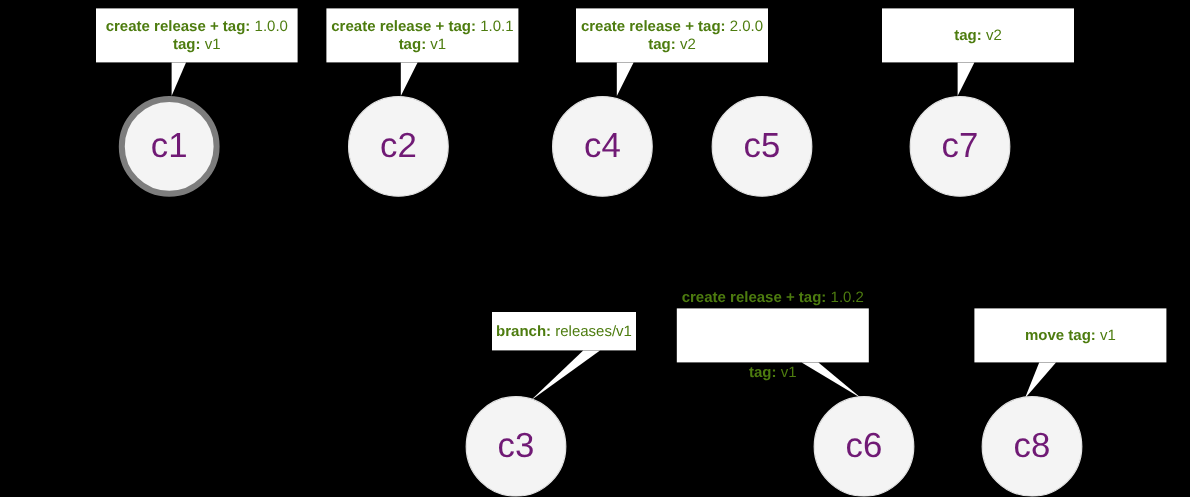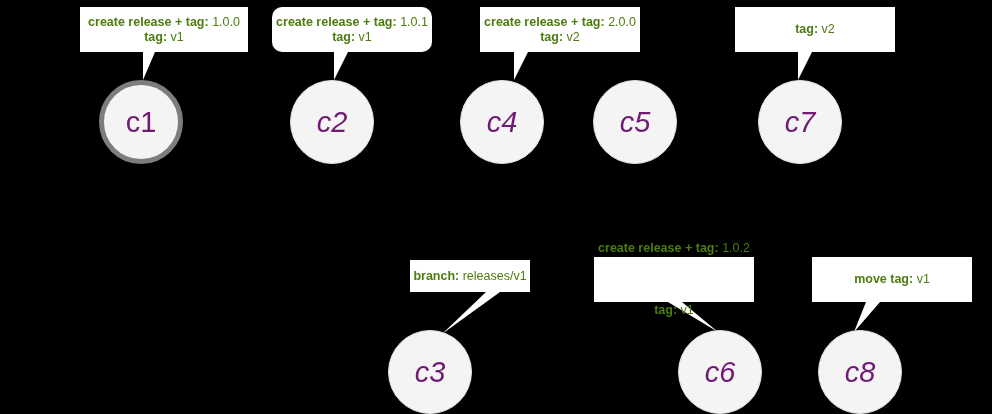--- a/index.html
+++ b/index.html
@@ -21,21 +21,20 @@
     position: absolute;
     border-radius: 50%;
     background: #f4f4f4;
     box-sizing: border-box;
     display: flex;
     align-items: center;
     justify-content: center;
   }
   .node.normal {
     border: 1px solid #e2e2e2;
-    font-style: italic;
   }
   .node.highlight {
     border: 5px solid #7d7d7d;
   }
   .node-label {
     font-size: 29px;
     line-height: 1;
     color: #701a75;
     font-family: "Liberation Sans", sans-serif;
     letter-spacing: 0px;
@@ -103,35 +102,35 @@
       </svg>
       <svg class="tail" width="30" height="34" style="left: 852px; top: 300px; position: absolute;">
         <polygon points="28,2 14,2 2,32"></polygon>
       </svg>
     </div>
   <div id="callouts-layer">
       <div class="callout" style="left: 80px; top: 7px; width: 168px; height: 45px;">
         <div class="callout-line"><b>create release + tag:</b> <span class="val">1.0.0</span></div>
         <div class="callout-line"><b>tag:</b> <span class="val">v1</span></div>
       </div>
-      <div class="callout" style="left: 272px; top: 7px; width: 160px; height: 45px; border-radius: 10px;">
+      <div class="callout" style="left: 272px; top: 7px; width: 160px; height: 45px;">
         <div class="callout-line"><b>create release + tag:</b> <span class="val">1.0.1</span></div>
         <div class="callout-line"><b>tag:</b> <span class="val">v1</span></div>
       </div>
       <div class="callout" style="left: 452px; top: 7px; width: 160px; height: 45px; margin-left: 28px;">
         <div class="callout-line"><b>create release + tag:</b> <span class="val">2.0.0</span></div>
         <div class="callout-line"><b>tag:</b> <span class="val">v2</span></div>
       </div>
       <div class="callout" style="left: 735px; top: 7px; width: 160px; height: 45px;">
         <div class="callout-line"><b>tag:</b> <span class="val">v2</span></div>
       </div>
       <div class="callout" style="left: 410px; top: 260px; width: 120px; height: 32px;">
         <div class="callout-line"><b>branch:</b> <span class="val">releases/v1</span></div>
       </div>
-      <div class="callout" style="left: 594px; top: 257px; width: 160px; height: 45px; gap: 47px;">
+      <div class="callout" style="left: 564px; top: 257px; width: 160px; height: 45px; gap: 47px;">
         <div class="callout-line"><b>create release + tag:</b> <span class="val">1.0.2</span></div>
         <div class="callout-line"><b>tag:</b> <span class="val">v1</span></div>
       </div>
       <div class="callout" style="left: 812px; top: 257px; width: 160px; height: 45px;">
         <div class="callout-line"><b>move tag:</b> <span class="val">v1</span></div>
       </div>
     </div>
   <div id="nodes-layer">
       <div class="node highlight" style="left: 99px; top: 80px; width: 84px; height: 84px;">
         <span class="node-label">c1</span>

